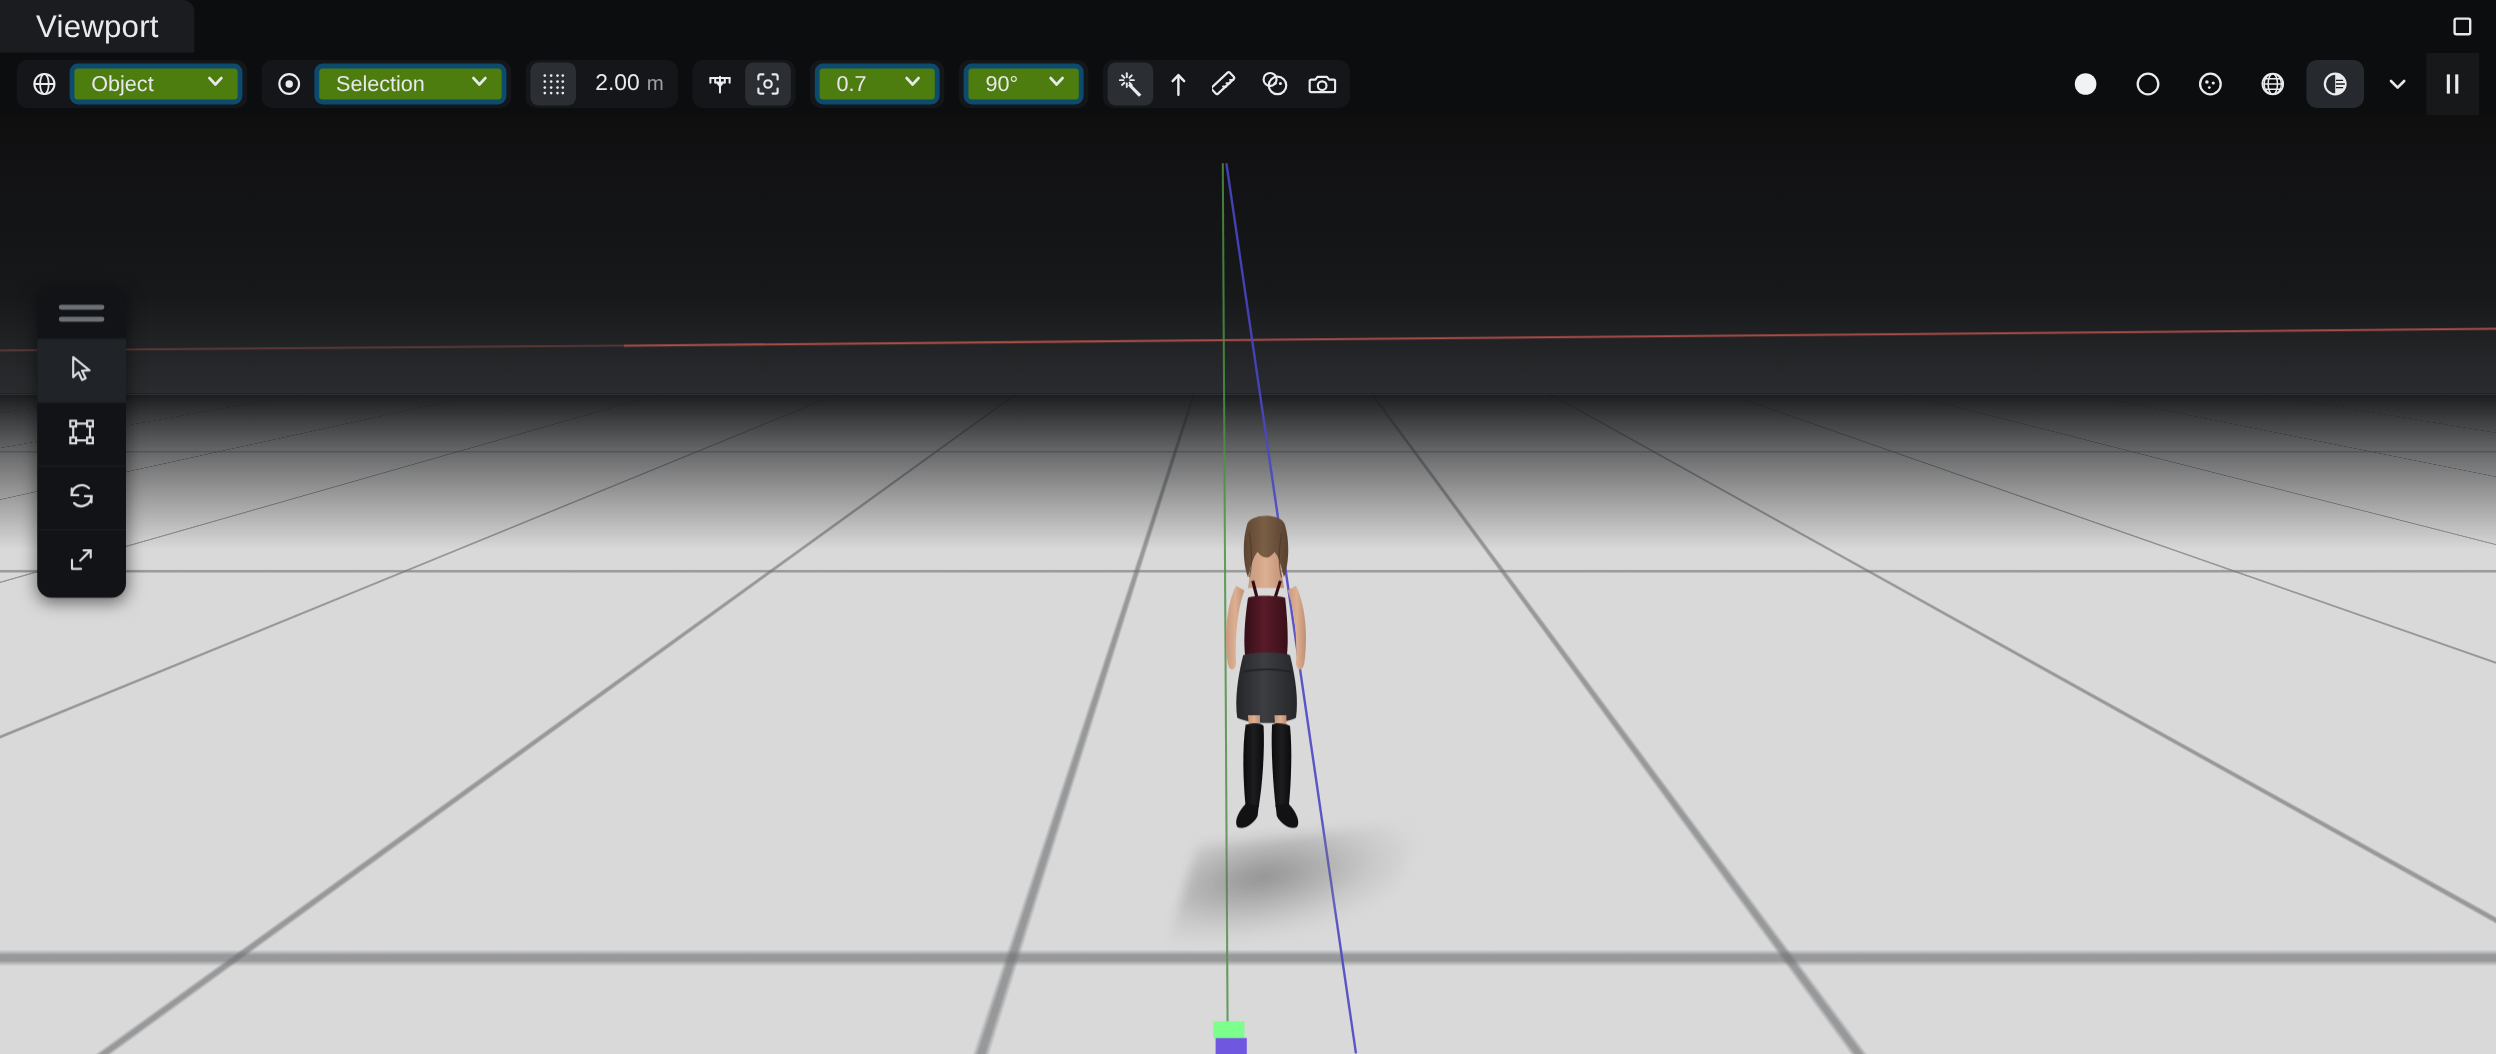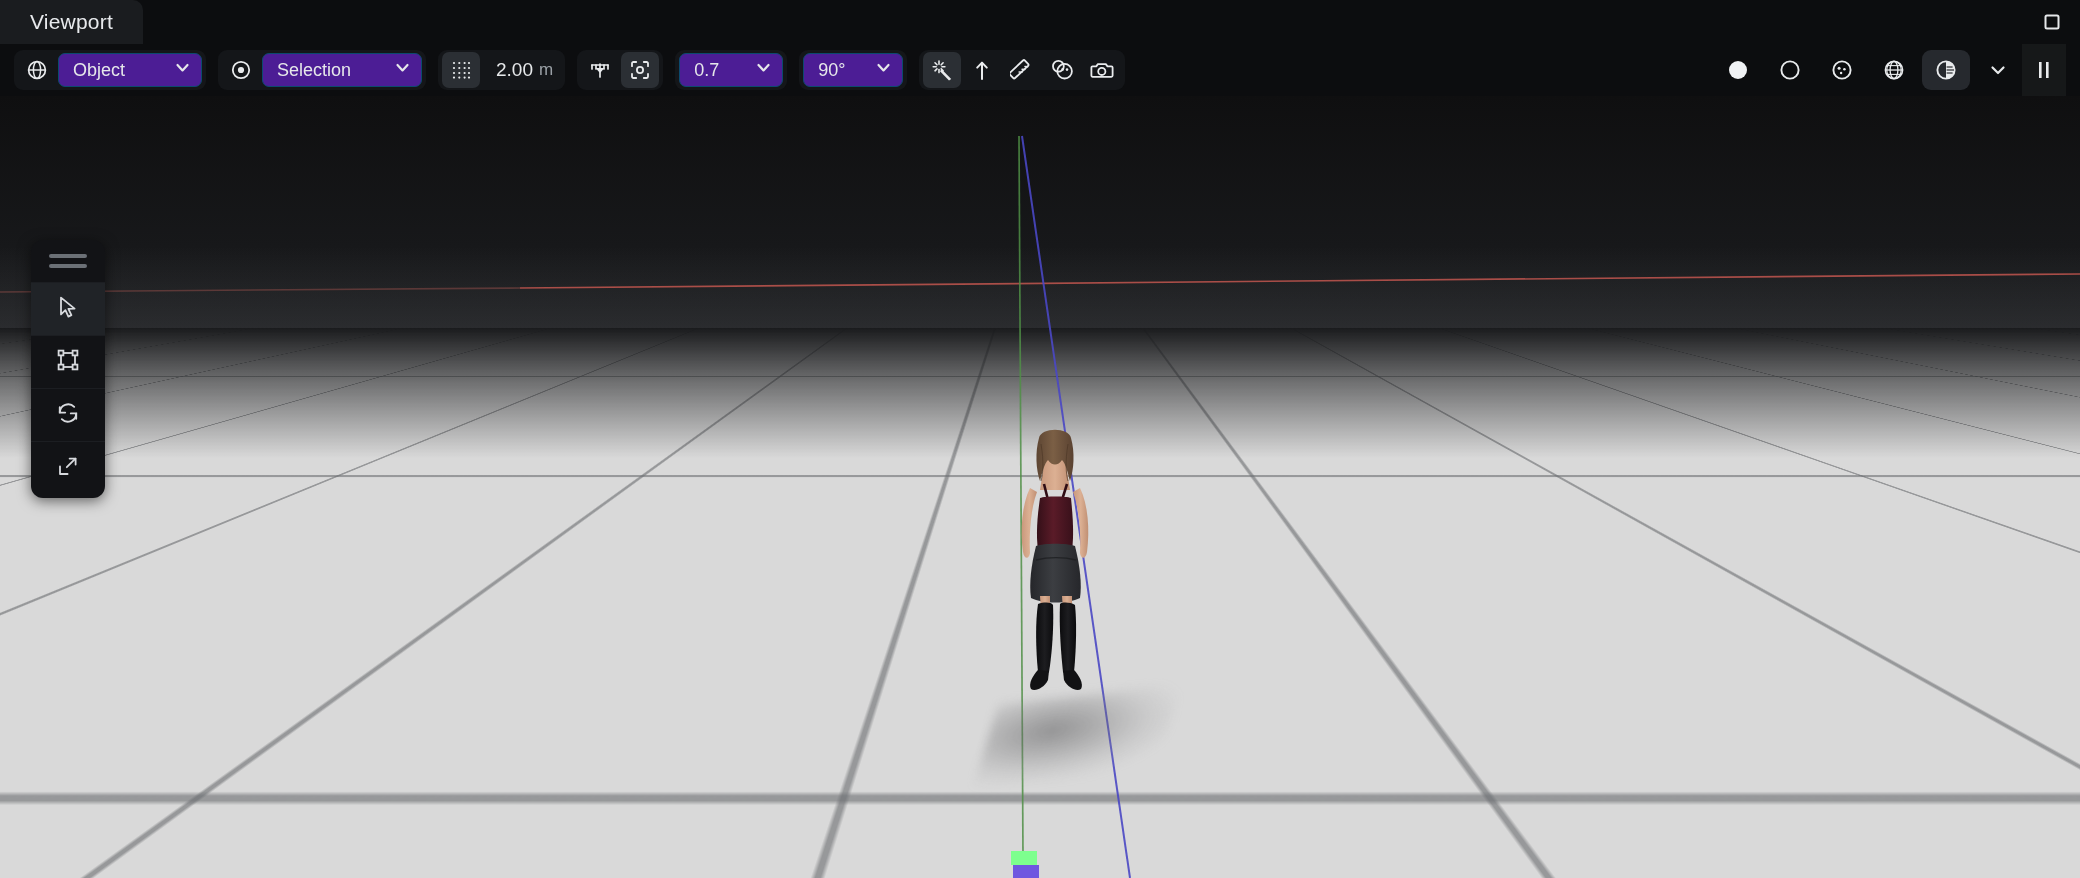--- a/index.html
+++ b/index.html
@@ -5,38 +5,38 @@
   * { margin:0; padding:0; box-sizing:border-box; }
   html,body { width:2080px; height:878px; overflow:hidden; background:#0a0b0c;
     font-family:"Liberation Sans", sans-serif; }
 
   #app { position:relative; width:2080px; height:878px; overflow:hidden; }
 
   
   .titlebar { position:absolute; left:0; top:0; width:2080px; height:44px;
     background:#0c0d0f; display:flex; align-items:center; }
   .tab { height:44px; padding:0 30px 0 30px; display:flex; align-items:center;
-    background:#1a1c1f; color:#e8eaed; font-size:21px; letter-spacing:.2px;
+    background:#1a1c1f; color:#e8eaed; font-size:26px; letter-spacing:.2px;
     border-top-right-radius:10px; border-bottom-right-radius:0; }
   .tab-strip { display:flex; align-items:stretch; height:44px; }
   .titlebar-spacer { flex:1; }
   .win-btn { width:56px; height:44px; display:flex; align-items:center;
     justify-content:center; color:#e6e8ea; }
 
   
   .toolbar { position:absolute; left:0; top:44px; width:2080px; height:52px;
     background:#0c0d0f; display:flex; align-items:center; padding:0 14px; gap:0; }
   .tgroup { display:flex; align-items:center; background:#141619; border-radius:9px;
     height:40px; padding:0 4px; gap:2px; margin-right:12px; }
   .ticon { width:38px; height:36px; display:flex; align-items:center;
     justify-content:center; color:#e9ebed; border-radius:7px; }
   .ticon.active { background:#2b2f34; }
   .ticon.flat { background:transparent; }
   .tsel { display:flex; align-items:center; justify-content:space-between;
-    height:34px; border:1px solid #0c4a6e; border-radius:7px; background:#4c1d95;
+    height:34px; border:4px solid #0c4a6e; border-radius:7px; background:#4d7c0f;
     padding:0 10px 0 14px; color:#e6e8ea; font-size:18px; gap:10px; }
   .tsel .cv { color:#e6e8ea; }
   .tsel.w-object { width:144px; }
   .tsel.w-sel    { width:160px; }
   .tsel.w-num    { width:104px; }
   .tsel.w-ang    { width:100px;padding-left:14px; }
   .numfield { display:flex; align-items:center; height:36px; padding:0 8px 0 14px;
     color:#e6e8ea; font-size:19px; gap:6px; }
   .numfield .unit { color:#9aa0a6; font-size:17px; }
   .toolbar-spacer { flex:1; }

